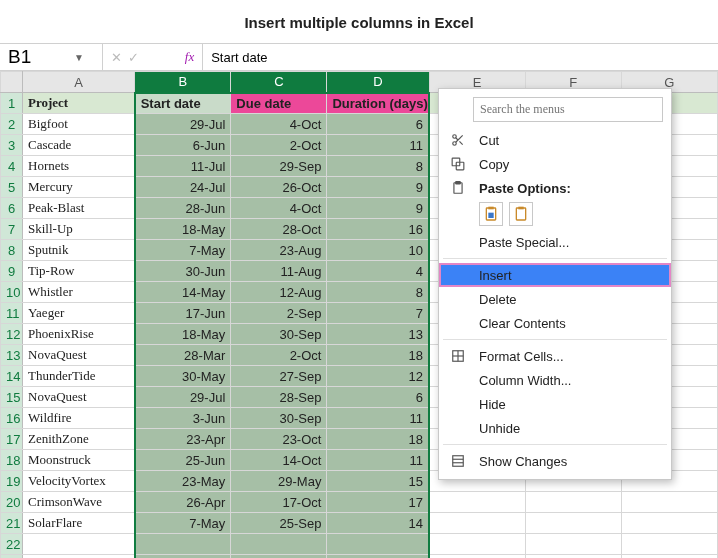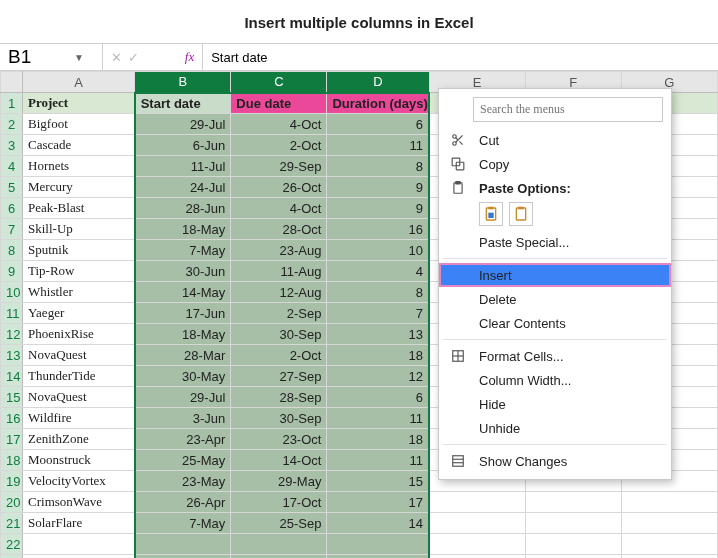--- a/index.html
+++ b/index.html
@@ -411,21 +411,21 @@
           <td class="colB selcell sel-left">23-Apr</td>
           <td class="colC selcell">23-Oct</td>
           <td class="colD selcell sel-right">18</td>
           <td class="colE"></td>
           <td class="colF"></td>
           <td class="colG"></td>
         </tr>
         <tr>
           <td class="rowhdr sel">18</td>
           <td class="colA">Moonstruck</td>
-          <td class="colB selcell sel-left">25-May</td>
+          <td class="colB selcell sel-left">25-Jun</td>
           <td class="colC selcell">14-Oct</td>
           <td class="colD selcell sel-right">11</td>
           <td class="colE"></td>
           <td class="colF"></td>
           <td class="colG"></td>
         </tr>
         <tr>
           <td class="rowhdr sel">19</td>
           <td class="colA">VelocityVortex</td>
           <td class="colB selcell sel-left">23-May</td>

